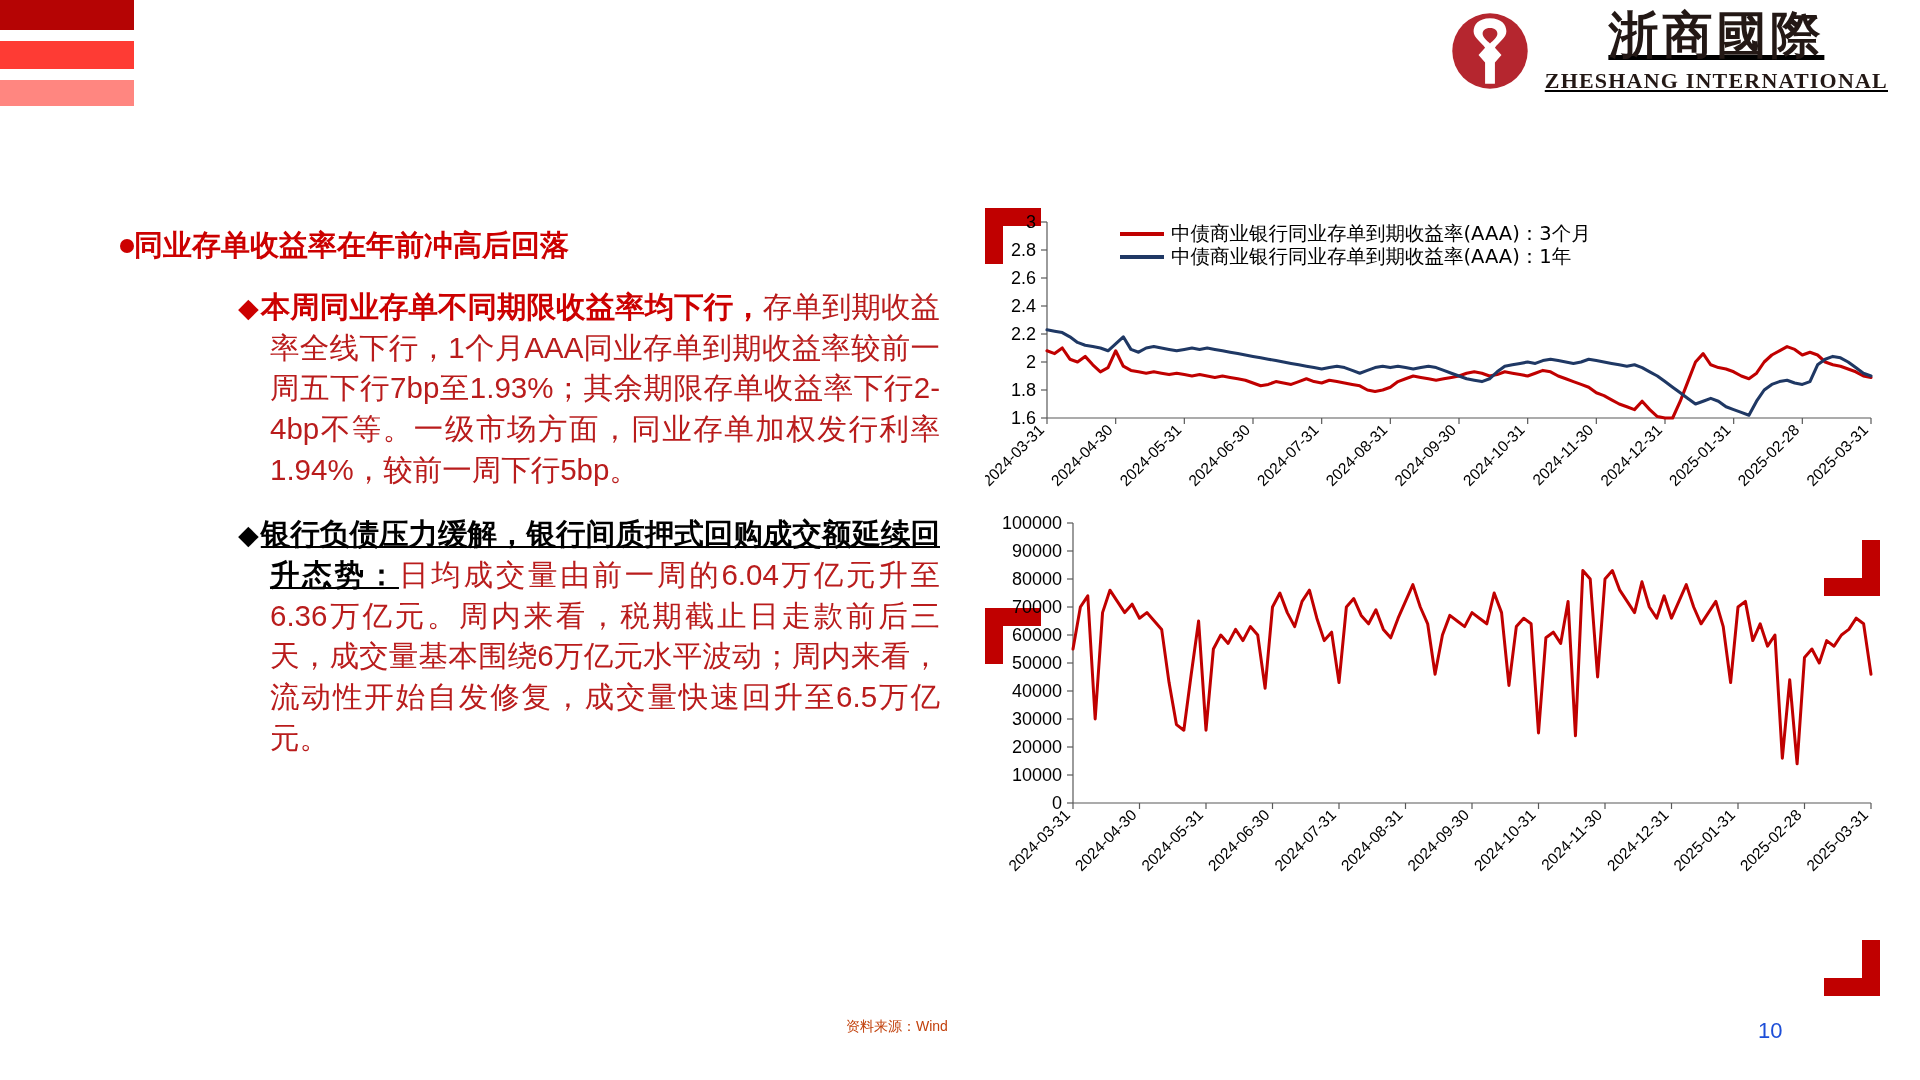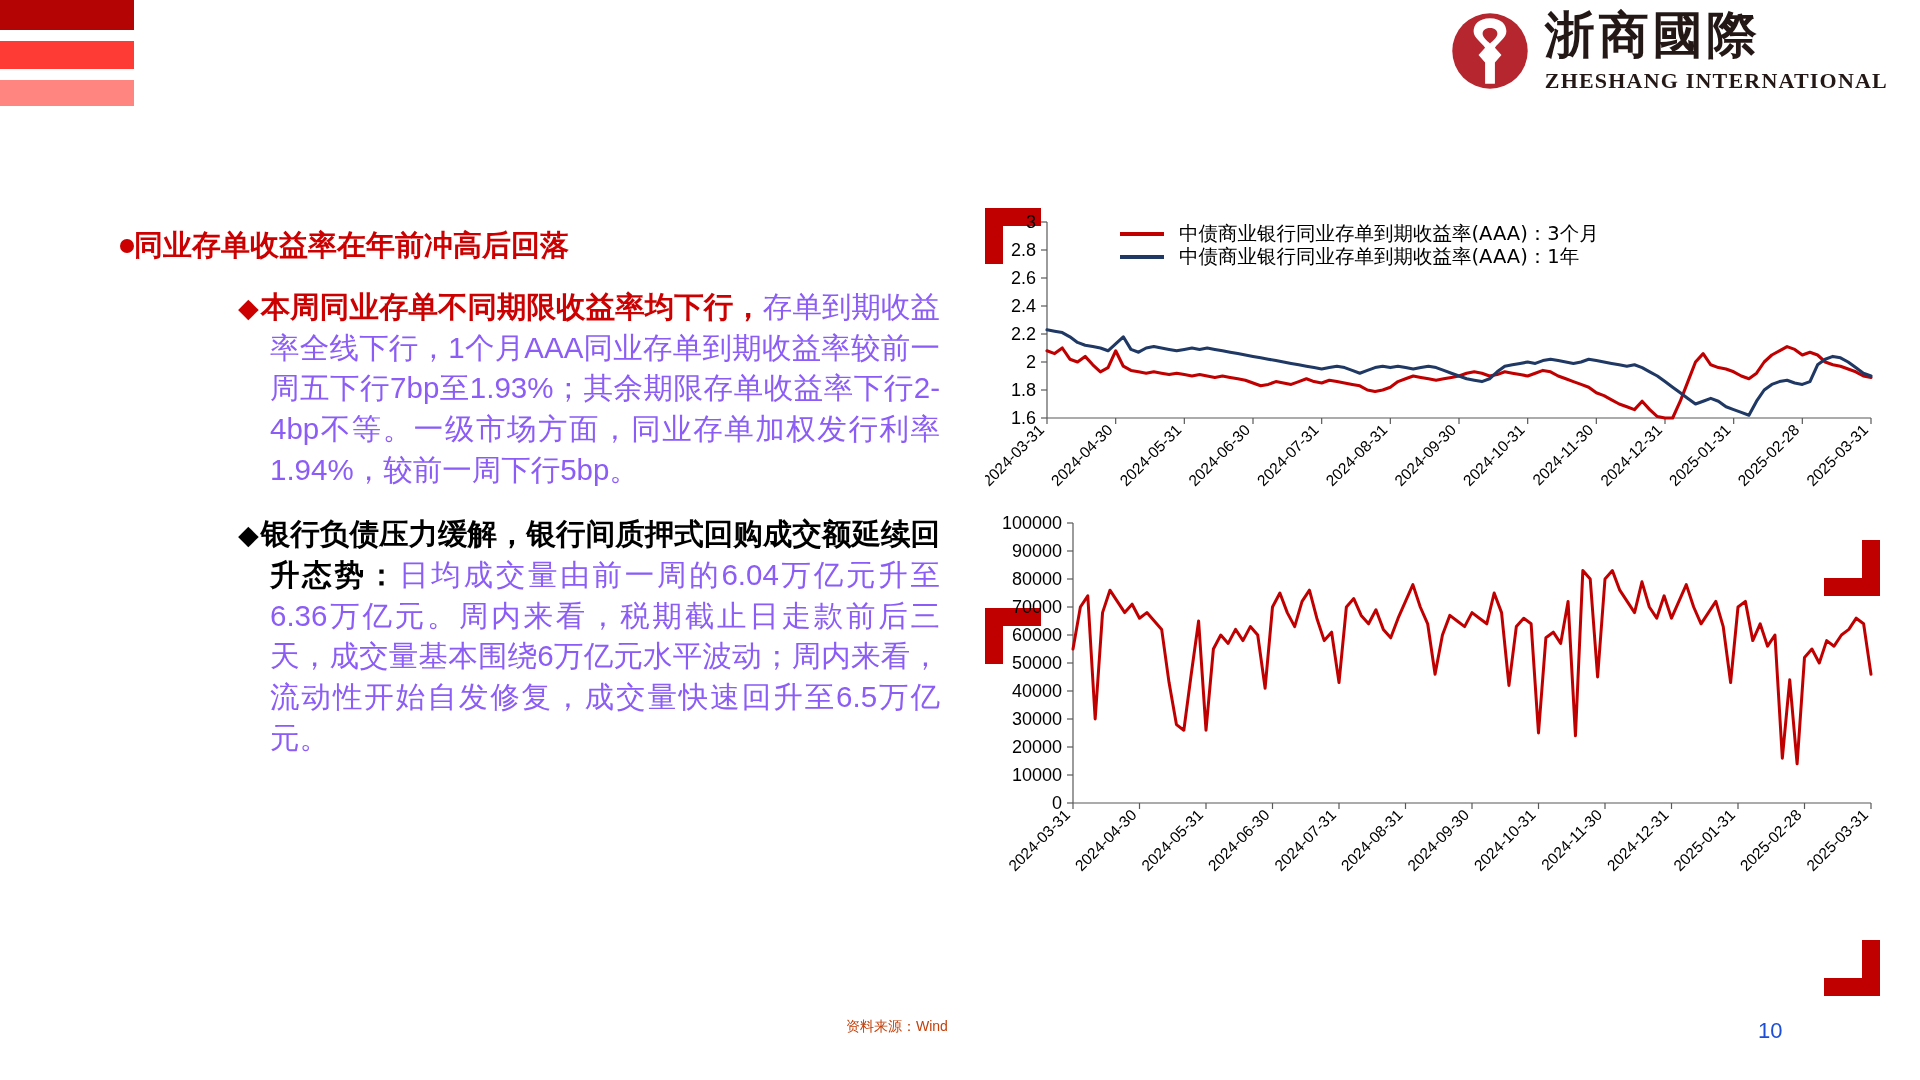--- a/index.html
+++ b/index.html
@@ -14,21 +14,21 @@
 
   
   .stripe{position:absolute;left:0;}
   .stripe-1{top:0;   width:134px;height:30px;background:#b50404;}
   .stripe-2{top:41px;width:134px;height:28px;background:#fe3b34;}
   .stripe-3{top:80px;width:134px;height:26px;background:#ff8680;}
 
   
   .logo{position:absolute;right:32px;top:10px;display:flex;align-items:center;gap:14px;}
   .logo-mark{width:82px;height:82px;}
-  .logo-text{display:flex;flex-direction:column;align-items:flex-start;}
+  .logo-text{display:flex;flex-direction:column;align-items:center;text-decoration:underline;}
   .logo-cn{font-family:"DejaVu Serif","Liberation Serif",serif;font-weight:700;
            font-size:50px;color:#231815;letter-spacing:4px;line-height:1;}
   .logo-rule{height:2px;background:#b01c28;margin:5px 0 3px 0;}
   .logo-en{font-family:"Liberation Serif","DejaVu Serif",serif;font-weight:700;
            font-size:22px;color:#231815;letter-spacing:1.2px;text-align:center;line-height:1;}
 
   
   .title{
     position:absolute;left:110px;top:96px;
     font-family:"DejaVu Sans","Liberation Sans",sans-serif;
@@ -37,35 +37,35 @@
   }
 
   
   .body-col{position:absolute;left:120px;top:228px;width:820px;}
   .lvl1{display:flex;align-items:flex-start;
         color:#cc0000;font-weight:700;font-size:29px;line-height:1.2;}
   .dot{width:14px;height:14px;border-radius:50%;background:#cc0000;
        flex:0 0 auto;margin-top:11px;}
   .para{font-size:29.5px;line-height:1.38;text-align:justify;text-justify:inter-ideograph;}
   .lead{color:#cc0000;font-weight:700;}
-  .rest{color:#8b5cf6;font-weight:400;}
+  .rest{color:#b91c1c;font-weight:400;}
   .dia-inline{color:#cc0000;font-size:27px;margin-right:2px;}
   .blk .dia-inline{color:#000;}
-  .blk .lead{color:#000;}
+  .blk .lead{color:#000;text-decoration:underline;}
   .lvl2-block{margin-top:24px;padding-left:118px;}
   .lvl2-block .para{text-indent:-32px;padding-left:32px;}
 
   
   .chart-wrap{position:absolute;}
   .chart-top{left:985px;top:200px;width:900px;height:330px;}
   .chart-bot{left:985px;top:505px;width:900px;height:420px;}
   .chart-svg{display:block;}
 
   .legend{position:absolute;left:135px;top:22px;font-size:0;}
-  .legend-row{display:flex;align-items:center;gap:15px;height:23px;text-align:right;}
+  .legend-row{display:flex;align-items:center;gap:7px;height:23px;text-align:right;}
   .legend-line{width:44px;height:4px;display:inline-block;}
   .legend-label{font-size:19.5px;color:#000;font-family:"DejaVu Sans","Liberation Sans",sans-serif;white-space:nowrap;}
 
   
   .brk{position:absolute;}
   .brk i{position:absolute;background:#c00000;display:block;}
   .brk-tl{left:0;top:0;width:56px;height:56px;}
   .brk-tl .h{left:0;top:0;width:56px;height:18px;}
   .brk-tl .v{left:0;top:0;width:18px;height:56px;}
   .brk-br{width:56px;height:56px;}

